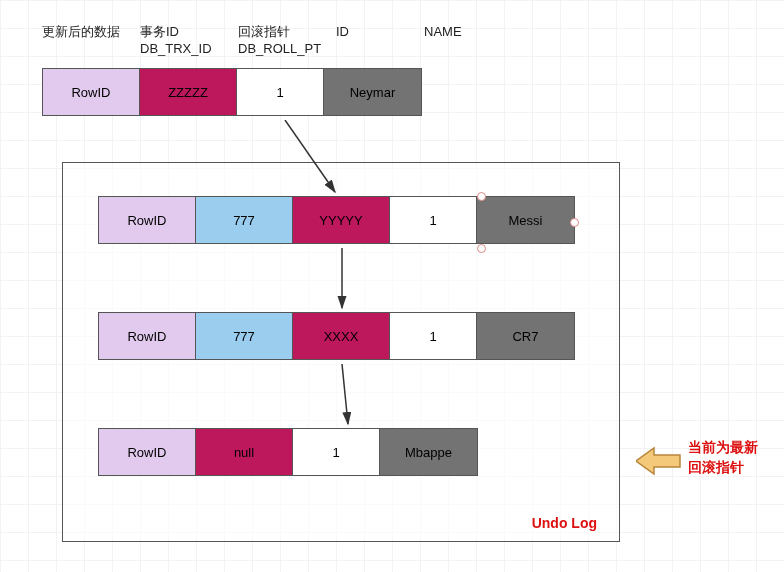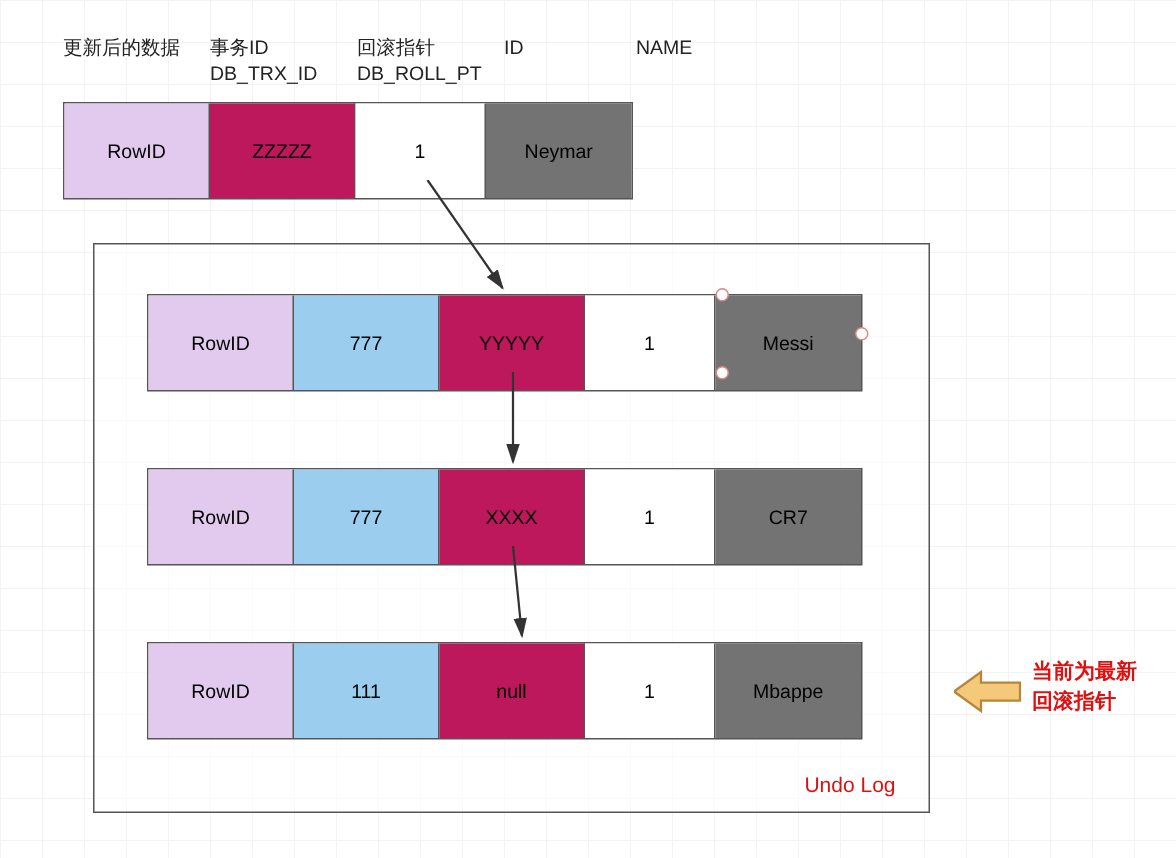--- a/index.html
+++ b/index.html
@@ -2,29 +2,29 @@
 <html><head>
 <meta charset="utf-8">
 <style>
 *{box-sizing:border-box;margin:0;padding:0}
 body{width:784px;height:572px;background:#fff;font-family:"Microsoft YaHei",Arial,sans-serif;font-size:13px;position:relative;
 background-image:linear-gradient(#f3f3f3 1px,transparent 1px),linear-gradient(90deg,#f3f3f3 1px,transparent 1px);background-size:28px 28px}
 .headers{position:absolute;top:24px;left:42px;display:flex}
 .hdr{text-align:left;font-size:13px;color:#222;line-height:1.3}
 .h1{width:98px}.h2{width:98px}.h3{width:98px}.h4{width:88px}.h5{width:98px}
 .row{position:absolute;display:flex;border:1px solid #555}
-.cell{height:63px;display:flex;align-items:center;justify-content:center;border-right:1px solid #555;font-size:13px}
+.cell{height:46px;display:flex;align-items:center;justify-content:center;border-right:1px solid #555;font-size:13px}
 .cell:last-child{border-right:none}
 .c-rowid{width:97px;background:#E1CAEE}
 .c-trx{width:97px;background:#9ACDEE}
 .c-ptr{width:97px;background:#be185d}
 .c-id{width:87px;background:#fff}
 .c-name{width:97px;background:#737373}
 .undo-box{position:absolute;left:62px;top:162px;width:558px;height:380px;border:1px solid #555;background:rgba(255,255,255,0.6)}
-.undo-label{position:absolute;right:22px;bottom:10px;color:#d11;font-weight:normal;font-size:14px}
+.undo-label{position:absolute;right:22px;bottom:10px;color:#d11;font-weight:bold;font-size:14px}
 .arrow-wrap{position:absolute}
 .note{position:absolute;left:688px;top:438px;color:#d11;font-size:14px;line-height:1.4;font-weight:700}
 .marker{position:absolute;width:9px;height:9px;border:1px solid #d88;border-radius:50%;background:#fff}
 .big-arrow{position:absolute;left:636px;top:446px}
 </style>
 </head>
 <body>
 
 <div class="headers">
   <div class="hdr h1">更新后的数据</div>
@@ -62,21 +62,20 @@
 <div class="row" style="left:98px;top:312px">
   <div class="cell c-rowid">RowID</div>
   <div class="cell c-trx">777</div>
   <div class="cell c-ptr">XXXX</div>
   <div class="cell c-id">1</div>
   <div class="cell c-name">CR7</div>
 </div>
 
 <div class="row" style="left:98px;top:428px">
   <div class="cell c-rowid">RowID</div>
-  <div class="cell c-trx">111</div>
   <div class="cell c-ptr">null</div>
   <div class="cell c-id">1</div>
   <div class="cell c-name">Mbappe</div>
 </div>
 
 <svg class="arrow-wrap" style="left:280px;top:120px" width="70" height="78">
   <defs>
       <marker id="ah1" markerWidth="10" markerHeight="10" refX="8" refY="3" orient="auto">
         <path d="M0,0 L0,6 L9,3 z" fill="#333"></path>
       </marker>

